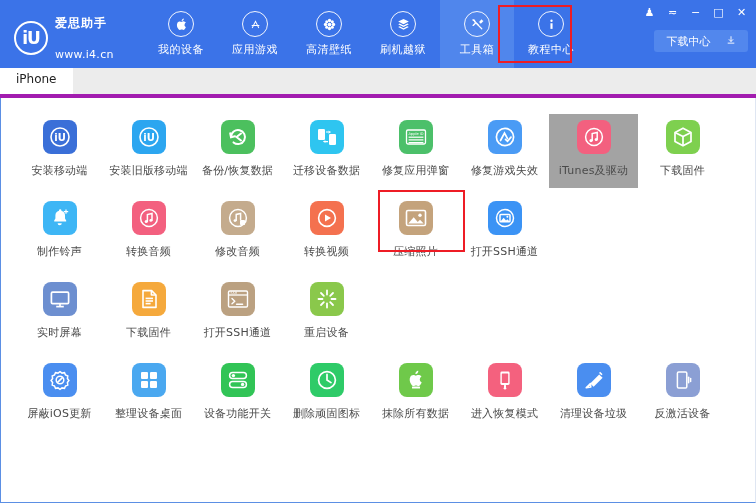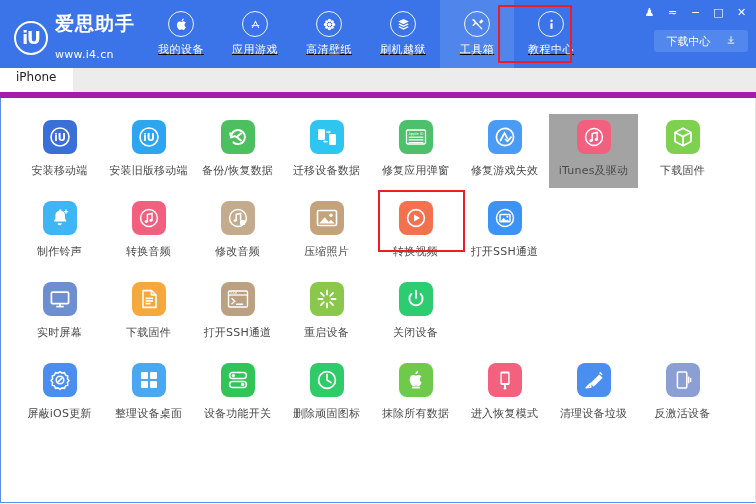--- a/index.html
+++ b/index.html
@@ -49,24 +49,25 @@
     display: flex;
     align-items: center;
     justify-content: center;
     font-family: "DejaVu Sans", sans-serif;
     letter-spacing: -1px;
     flex: none;
   }
 
   .brand-text { margin-left: 7px; color: #ffffff; }
   .brand-name {
-    font-size: 19px;
+    font-size: 12px;
     font-weight: bold;
     letter-spacing: 1px;
     line-height: 18px;
+    font-family: Liberation Serif, serif;
   }
   .brand-url {
     font-size: 11px;
     line-height: 13px;
     margin-top: 16px;
     letter-spacing: 0.3px;
   }
 
   .nav {
     display: flex;
@@ -78,21 +79,20 @@
 
   .nav-item {
     width: 74px;
     height: 68px;
     display: flex;
     flex-direction: column;
     align-items: center;
     justify-content: center;
     cursor: pointer;
     position: relative;
-    text-decoration: underline;
   }
   .nav-item.active { background: #5086ec; }
 
   .nav-circle {
     width: 26px;
     height: 26px;
     border-radius: 50%;
     border: 1.6px solid rgba(255,255,255,0.92);
     display: flex;
     align-items: center;
@@ -158,21 +158,21 @@
     cursor: pointer;
   }
 
   
   .tabbar {
     width: 756px;
     height: 30px;
     background: #ececec;
     display: flex;
     align-items: flex-end;
-    border-bottom: 6px solid #a21caf;
+    border-bottom: 4px solid #a21caf;
   }
   .tab {
     height: 30px;
     min-width: 64px;
     padding: 0 16px;
     display: flex;
     align-items: center;
     justify-content: center;
     font-size: 12px;
     color: #333333;
@@ -492,38 +492,38 @@
             <circle cx="12" cy="12" r="8.4"></circle>
             <path d="M10.2 14.6V8.4l4.4-1v6" stroke-linecap="round"></path>
             <circle cx="9" cy="14.6" r="1.4" fill="#ffffff" stroke="none"></circle>
             <rect x="14" y="14" width="5" height="5" rx="0.8" fill="#ffffff" stroke="none"></rect>
           </svg>
         </span>
         <span class="tool-label">修改音频</span>
       </div>
 
       <div class="tool">
+        <span class="tool-icon" style="background:#f4714f">
+          <svg width="24" height="24" viewBox="0 0 24 24" fill="none" stroke="#ffffff" stroke-width="1.6">
+            <circle cx="12" cy="12" r="8.4"></circle>
+            <path d="M10 8.6l6 3.4-6 3.4z" fill="#ffffff" stroke="none"></path>
+          </svg>
+        </span>
+        <span class="tool-label">转换视频</span>
+      </div>
+
+      <div class="tool">
         <span class="tool-icon" style="background:#c4a37c">
           <svg width="26" height="26" viewBox="0 0 26 26">
             <rect x="3.5" y="5.5" width="19" height="15" rx="1.4" fill="none" stroke="#ffffff" stroke-width="1.6"></rect>
             <circle cx="17" cy="10.2" r="1.7" fill="#ffffff"></circle>
             <path d="M5.3 18.6l5.4-6.3 4 4.6 2.3-2.2 3.7 3.9z" fill="#ffffff"></path>
           </svg>
         </span>
         <span class="tool-label">压缩照片</span>
-      </div>
-
-      <div class="tool">
-        <span class="tool-icon" style="background:#f4714f">
-          <svg width="24" height="24" viewBox="0 0 24 24" fill="none" stroke="#ffffff" stroke-width="1.6">
-            <circle cx="12" cy="12" r="8.4"></circle>
-            <path d="M10 8.6l6 3.4-6 3.4z" fill="#ffffff" stroke="none"></path>
-          </svg>
-        </span>
-        <span class="tool-label">转换视频</span>
       </div>
 
       <div class="tool">
         <span class="tool-icon" style="background:#3b93f5">
           <svg width="24" height="24" viewBox="0 0 24 24" fill="none" stroke="#ffffff" stroke-width="1.5">
             <circle cx="12" cy="12" r="8.5"></circle>
             <rect x="7" y="8.4" width="10" height="7.4" rx="0.9"></rect>
             <circle cx="14.4" cy="10.8" r="1" fill="#ffffff" stroke="none"></circle>
             <path d="M7.6 15.2l3.1-3.4 2.3 2.6 1.3-1.2 2.1 2z" fill="#ffffff" stroke="none"></path>
           </svg>
@@ -580,29 +580,20 @@
               <path d="M16.5 12h4"></path>
             <path d="M6 6l2.8 2.8"></path>
               <path d="M15.2 15.2L18 18"></path>
             <path d="M18 6l-2.8 2.8"></path>
               <path d="M8.8 15.2L6 18"></path>
           </svg>
         </span>
         <span class="tool-label">重启设备</span>
       </div>
 
-      <div class="tool">
-        <span class="tool-icon" style="background:#2ecc71">
-          <svg width="24" height="24" viewBox="0 0 24 24" fill="none" stroke="#ffffff" stroke-width="1.8" stroke-linecap="round">
-            <path d="M7.4 7a6.6 6.6 0 109.2 0"></path>
-            <path d="M12 3.6v7.4"></path>
-          </svg>
-        </span>
-        <span class="tool-label">关闭设备</span>
-      </div>
     </div>
 
     <div class="row">
 
       <div class="tool">
         <span class="tool-icon" style="background:#4a8ef0">
           <svg width="24" height="24" viewBox="0 0 24 24" fill="none" stroke="#ffffff" stroke-width="1.5">
             <path d="M12 3.6l2 1.5 2.5-.4 1 2.3 2.3 1-.4 2.5 1.5 2-1.5 2 .4 2.5-2.3 1-1 2.3-2.5-.4-2 1.5-2-1.5-2.5.4-1-2.3-2.3-1 .4-2.5-1.5-2 1.5-2-.4-2.5 2.3-1 1-2.3 2.5.4z"></path>
             <circle cx="12" cy="12" r="3.8"></circle>
             <path d="M9.6 14.4l4.8-4.8" stroke-linecap="round"></path>

